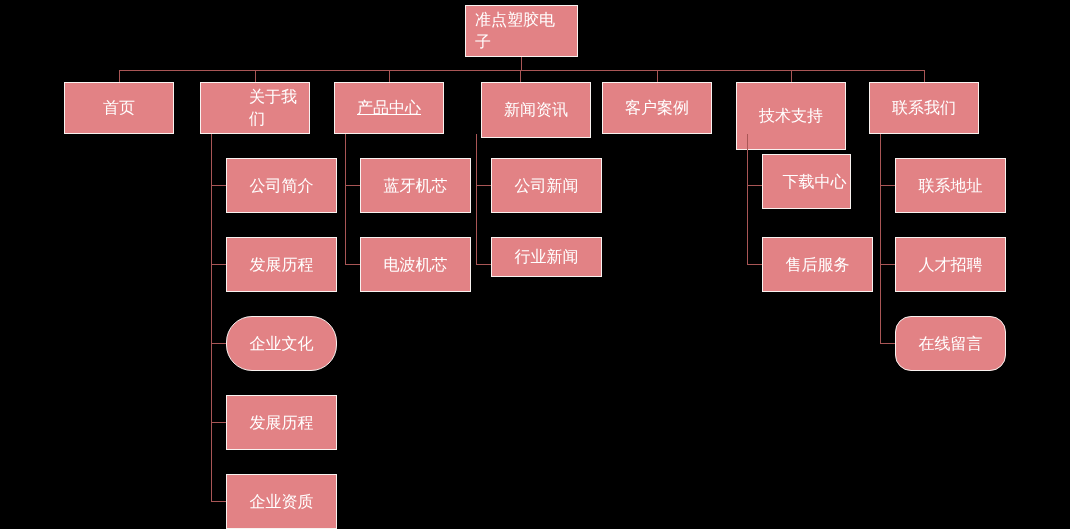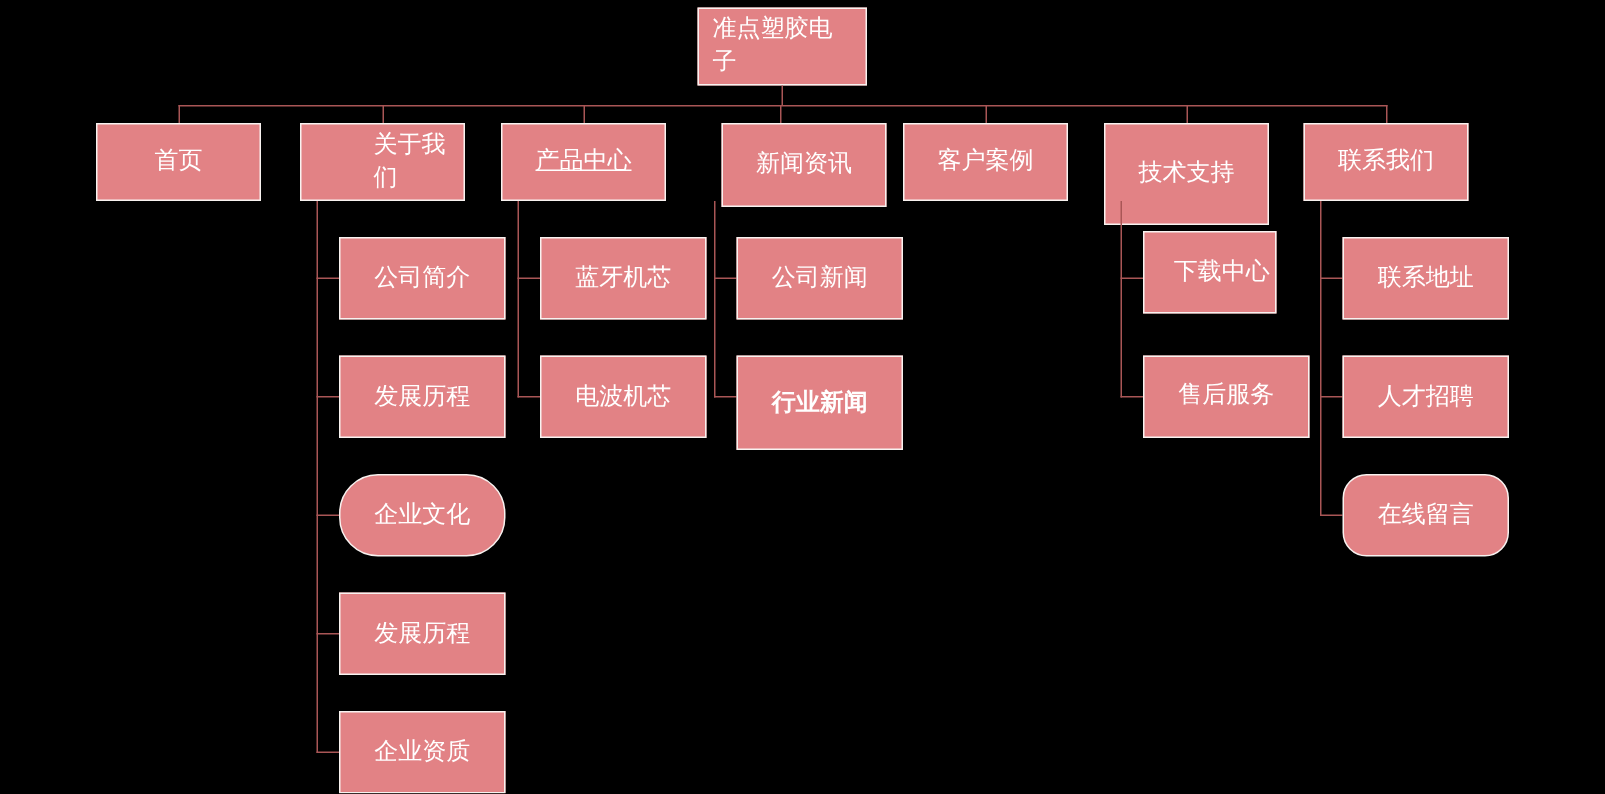--- a/index.html
+++ b/index.html
@@ -64,30 +64,30 @@
     <div class="line" style="left: 345px; top: 185px; width: 15px; height: 1px;"></div>
     <div class="node" style="left: 360px; top: 158px; width: 111px; height: 55px;">蓝牙机芯</div>
     <div class="line" style="left: 345px; top: 264px; width: 15px; height: 1px;"></div>
     <div class="node" style="left: 360px; top: 237px; width: 111px; height: 55px;">电波机芯</div>
     <div class="line" style="left: 345px; top: 134px; width: 1px; height: 131px;"></div>
     <div class="line" style="left: 520px; top: 70px; width: 1px; height: 12px;"></div>
     <div class="node" style="left: 465px; top: 82px; width: 110px; height: 56px; margin-left: 16px;">新闻资讯</div>
     <div class="line" style="left: 476px; top: 185px; width: 15px; height: 1px;"></div>
     <div class="node" style="left: 491px; top: 158px; width: 111px; height: 55px;">公司新闻</div>
     <div class="line" style="left: 476px; top: 264px; width: 15px; height: 1px;"></div>
-    <div class="node" style="left: 491px; top: 237px; width: 111px; height: 63px; font-weight: bold;">行业新闻</div>
+    <div class="node" style="left: 491px; top: 237px; width: 111px; height: 40px;">行业新闻</div>
     <div class="line" style="left: 476px; top: 134px; width: 1px; height: 131px;"></div>
     <div class="line" style="left: 657px; top: 70px; width: 1px; height: 12px;"></div>
     <div class="node" style="left: 602px; top: 82px; width: 110px; height: 52px;">客户案例</div>
     <div class="line" style="left: 791px; top: 70px; width: 1px; height: 12px;"></div>
     <div class="node" style="left: 736px; top: 82px; width: 110px; height: 68px;">技术支持</div>
     <div class="line" style="left: 747px; top: 185px; width: 15px; height: 1px;"></div>
     <div class="node" style="left: 762px; top: 154px; width: 89px; height: 55px; padding-left: 16px;">下载中心</div>
     <div class="line" style="left: 747px; top: 264px; width: 15px; height: 1px;"></div>
-    <div class="node" style="left: 762px; top: 237px; width: 111px; height: 55px; font-family: Liberation Mono, monospace;">售后服务</div>
+    <div class="node" style="left: 762px; top: 237px; width: 111px; height: 55px;">售后服务</div>
     <div class="line" style="left: 747px; top: 134px; width: 1px; height: 131px;"></div>
     <div class="line" style="left: 924px; top: 70px; width: 1px; height: 12px;"></div>
     <div class="node" style="left: 869px; top: 82px; width: 110px; height: 52px;">联系我们</div>
     <div class="line" style="left: 880px; top: 185px; width: 15px; height: 1px;"></div>
     <div class="node" style="left: 895px; top: 158px; width: 111px; height: 55px;">联系地址</div>
     <div class="line" style="left: 880px; top: 264px; width: 15px; height: 1px;"></div>
     <div class="node" style="left: 895px; top: 237px; width: 111px; height: 55px;">人才招聘</div>
     <div class="line" style="left: 880px; top: 343px; width: 15px; height: 1px;"></div>
     <div class="node" style="left: 895px; top: 316px; width: 111px; height: 55px; border-radius: 16px;">在线留言</div>
     <div class="line" style="left: 880px; top: 134px; width: 1px; height: 210px;"></div>

